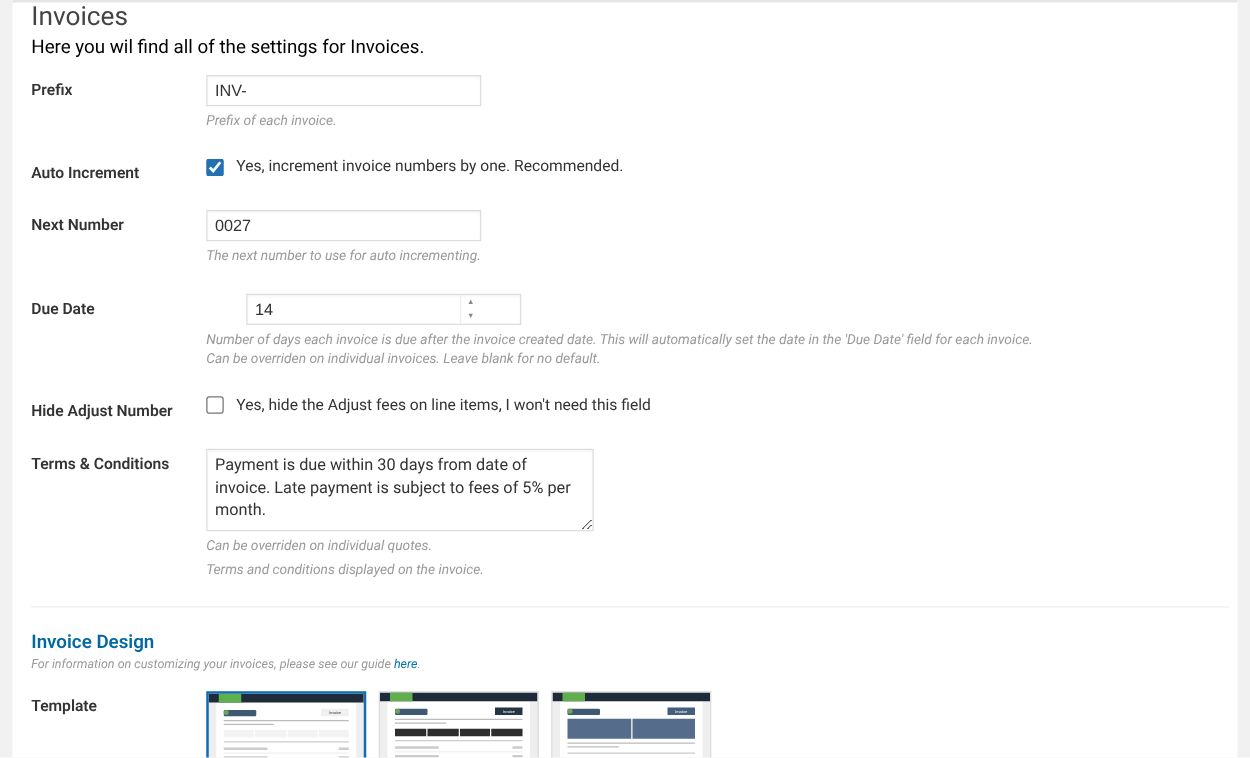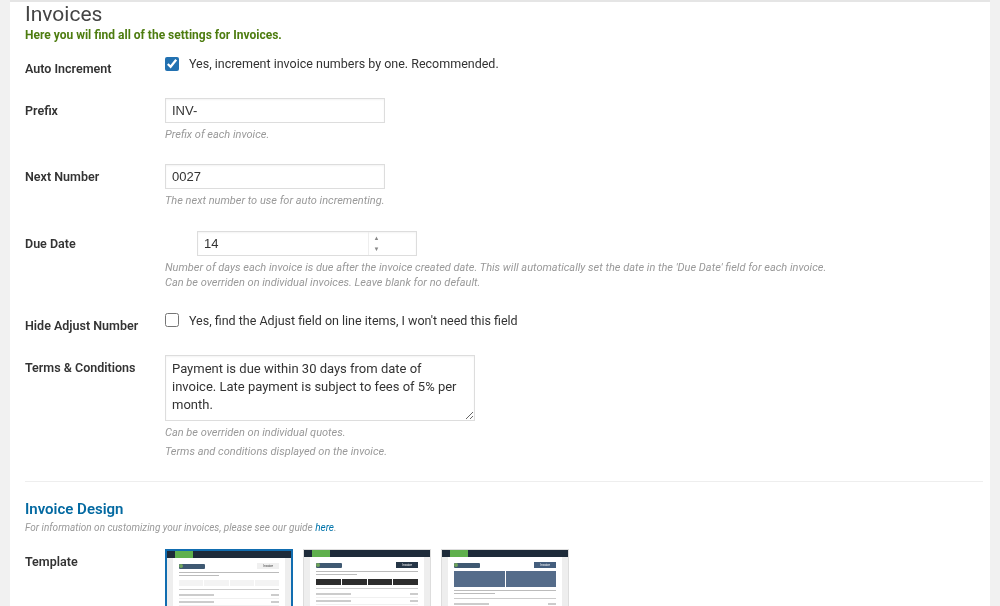--- a/index.html
+++ b/index.html
@@ -23,25 +23,24 @@
     height: 2px;
     background: #e5e5e5;
   }
   h2.section-title {
     font-size: 21px;
     font-weight: 400;
     color: #444;
     padding-top: 2px;
   }
   .section-desc {
-    font-size: 12px;
-    color: #4d7c0f;
+    font-size: 15px;
+    color: #000000;
     margin-top: 2px;
     margin-bottom: 14px;
-    font-weight: bold;
   }
   .form-row {
     display: flex;
     align-items: flex-start;
     margin-bottom: 22px;
   }
   .label-col {
     width: 140px;
     flex: 0 0 140px;
     font-size: 12.5px;
@@ -239,34 +238,34 @@
 </head>
 <body>
 
 <div class="wrap">
   <div class="topbar"></div>
 
   <h2 class="section-title">Invoices</h2>
   <div class="section-desc">Here you wil find all of the settings for Invoices.</div>
 
   <div class="form-row">
+    <div class="label-col">Prefix</div>
+    <div class="field-col">
+      <input type="text" value="INV-" style="">
+      <div class="hint">Prefix of each invoice.</div>
+    </div>
+  </div>
+
+  <div class="form-row">
     <div class="label-col">Auto Increment</div>
     <div class="field-col">
       <div class="check-row">
         <input type="checkbox" id="cb-ai" checked="" style="">
         <label class="check-label" for="cb-ai">Yes, increment invoice numbers by one. Recommended.</label>
       </div>
-    </div>
-  </div>
-
-  <div class="form-row">
-    <div class="label-col">Prefix</div>
-    <div class="field-col">
-      <input type="text" value="INV-" style="">
-      <div class="hint">Prefix of each invoice.</div>
     </div>
   </div>
 
   <div class="form-row">
     <div class="label-col">Next Number</div>
     <div class="field-col">
       <input type="text" value="0027" style="">
       <div class="hint">The next number to use for auto incrementing.</div>
     </div>
   </div>
@@ -284,21 +283,21 @@
       <div class="hint">Number of days each invoice is due after the invoice created date. This will automatically set the date in the 'Due Date' field for each invoice.</div>
       <div class="hint" style="margin-top:0">Can be overriden on individual invoices. Leave blank for no default.</div>
     </div>
   </div>
 
   <div class="form-row">
     <div class="label-col">Hide Adjust Number</div>
     <div class="field-col">
       <div class="check-row">
         <input type="checkbox" id="cb-ha" style="">
-        <label class="check-label" for="cb-ha">Yes, find the Adjust field on line items, I won't need this field</label>
+        <label class="check-label" for="cb-ha">Yes, hide the Adjust fees on line items, I won't need this field</label>
       </div>
     </div>
   </div>
 
   <div class="form-row">
     <div class="label-col">Terms &amp; Conditions</div>
     <div class="field-col">
       <textarea style="">Payment is due within 30 days from date of invoice. Late payment is subject to fees of 5% per month.</textarea>
       <div class="hint" style="margin-top:0">Can be overriden on individual quotes.</div>
       <div class="hint">Terms and conditions displayed on the invoice.</div>

